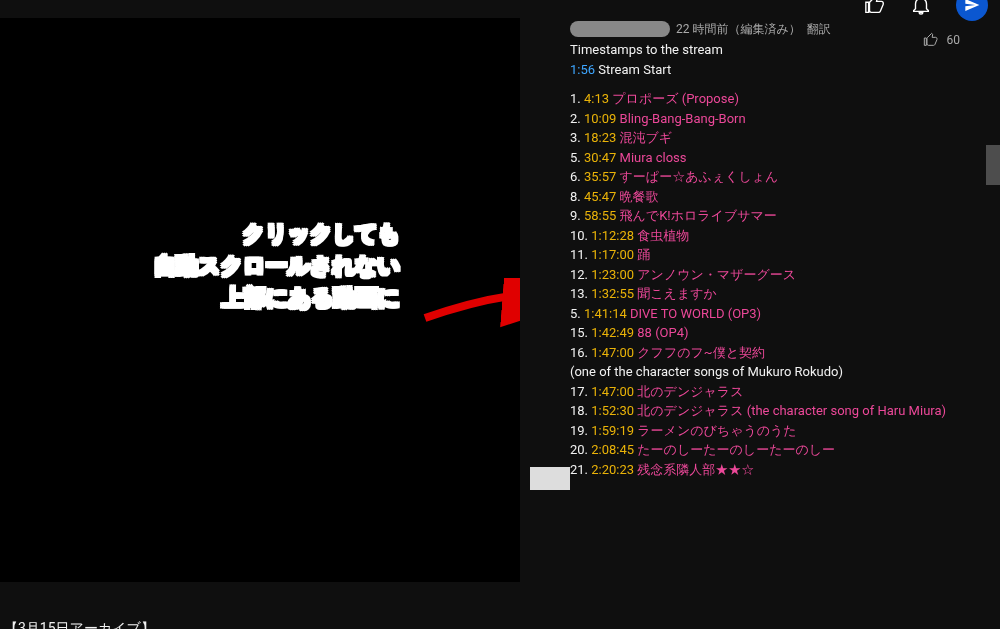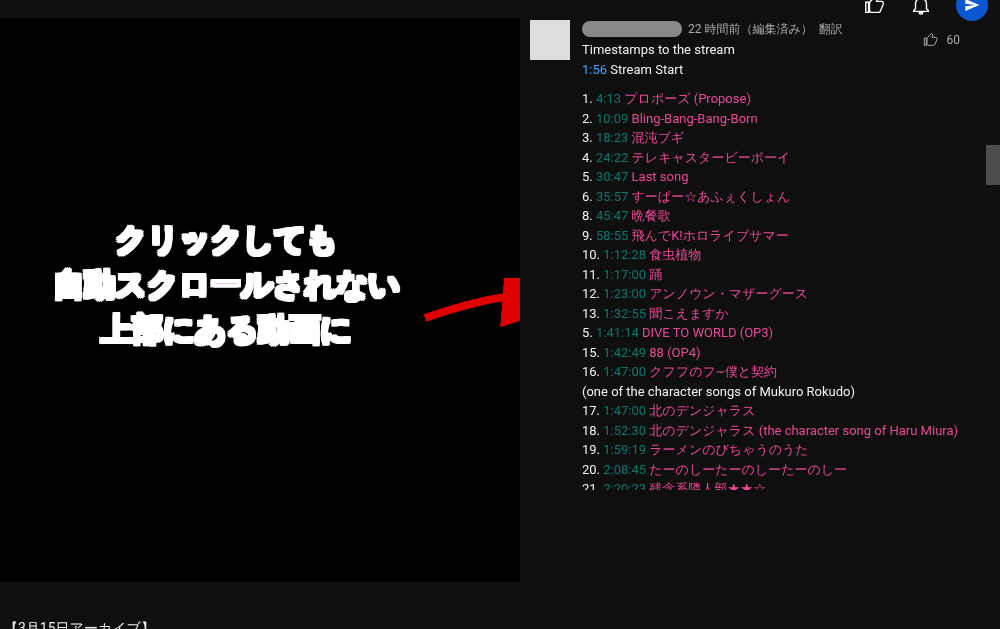--- a/index.html
+++ b/index.html
@@ -33,23 +33,23 @@
   .left-video-area {
     position: absolute;
     top: 18px; left: 0;
     width: 520px; height: 564px;
     background: #000;
   }
   .overlay-text {
     position: absolute;
     top: 200px;
     right: 120px;
-    text-align: center;
+    text-align: right;
     font-weight: 900;
-    font-size: 31px;
+    font-size: 22px;
     line-height: 1.45;
     color: #e00000;
     -webkit-text-stroke: 2px #fff;
     text-shadow:
       -2px -2px 0 #fff, 2px -2px 0 #fff, -2px 2px 0 #fff, 2px 2px 0 #fff,
       0px -2px 0 #fff, 0px 2px 0 #fff, -2px 0px 0 #fff, 2px 0px 0 #fff;
   }
   .arrow {
     position: absolute;
     top: 278px;
@@ -77,22 +77,23 @@
     justify-content: space-between;
     align-items:center;
     height: 10px;
     margin-bottom: 6px;
     color:#f1f1f1;
     font-size:13px;
   }
   .title-row .actions { display:flex; gap:24px; align-items:center; }
   .comment-block {
     display:flex;
-    gap: 12px;
+    gap: 0;
     margin-top: 10px;
+    align-items: flex-end;
   }
   .comment-avatar {
     width: 40px; height: 40px;
     background: #ddd;
     flex: none;
   }
   .comment-body { flex:1; font-size: 13px; line-height: 1.5; color:#f1f1f1; }
   .comment-header {
     display:flex; align-items:center; gap:6px;
     font-size: 12px; color:#aaa;
@@ -101,21 +102,21 @@
   .author-chip {
     background:#888; color:#0f0f0f;
     padding: 1px 6px; border-radius: 10px;
     font-size: 12px;
     min-width: 100px; height:16px;
   }
   .timestamp-link { color:#3ea6ff; cursor:pointer; }
   .songlist { margin-top: 10px; }
   .songline { white-space: normal; }
   .songline .num { color:#f1f1f1; }
-  .songline .ts { color:#0f766e; cursor:pointer; }
+  .songline .ts { color:#eab308; cursor:pointer; }
   .songline .title { color:#ec4899; }
   .plain-line { color:#f1f1f1; }
   .show-part {
     color:#aaa; font-size: 13px;
     margin-top: 8px; cursor:pointer;
   }
   .replies-toggle {
     margin-top: 16px;
     color:#fdba74; font-size: 13px; font-weight: 500;
     display:flex; align-items:center; gap:6px;
@@ -204,22 +205,21 @@
       <div>Timestamps to the stream</div>
       <div>
         <span class="timestamp-link">1:56</span>
         <span>Stream Start</span>
       </div>
 
       <div class="songlist" id="songlist-a">
           <div class="songline"><span class="num">1. </span><span class="ts">4:13</span><span class="title"> プロポーズ (Propose)</span></div>
           <div class="songline"><span class="num">2. </span><span class="ts">10:09</span><span class="title"> Bling-Bang-Bang-Born</span></div>
           <div class="songline"><span class="num">3. </span><span class="ts">18:23</span><span class="title"> 混沌ブギ</span></div>
-          <div class="songline"><span class="num">4. </span><span class="ts">24:22</span><span class="title"> テレキャスタービーボーイ</span></div>
-          <div class="songline"><span class="num">5. </span><span class="ts">30:47</span><span class="title"> Last song</span></div>
+          <div class="songline"><span class="num">5. </span><span class="ts">30:47</span><span class="title"> Miura closs</span></div>
           <div class="songline"><span class="num">6. </span><span class="ts">35:57</span><span class="title"> すーぱー☆あふぇくしょん</span></div>
           <div class="songline"><span class="num">8. </span><span class="ts">45:47</span><span class="title"> 晩餐歌</span></div>
           <div class="songline"><span class="num">9. </span><span class="ts">58:55</span><span class="title"> 飛んでK!ホロライブサマー</span></div>
           <div class="songline"><span class="num">10. </span><span class="ts">1:12:28</span><span class="title"> 食虫植物</span></div>
           <div class="songline"><span class="num">11. </span><span class="ts">1:17:00</span><span class="title"> 踊</span></div>
           <div class="songline"><span class="num">12. </span><span class="ts">1:23:00</span><span class="title"> アンノウン・マザーグース</span></div>
           <div class="songline"><span class="num">13. </span><span class="ts">1:32:55</span><span class="title"> 聞こえますか</span></div>
           <div class="songline"><span class="num">5. </span><span class="ts">1:41:14</span><span class="title"> DIVE TO WORLD (OP3)</span></div>
           <div class="songline"><span class="num">15. </span><span class="ts">1:42:49</span><span class="title"> 88 (OP4)</span></div>
           <div class="songline"><span class="num">16. </span><span class="ts">1:47:00</span><span class="title"> クフフのフ~僕と契約</span></div>

